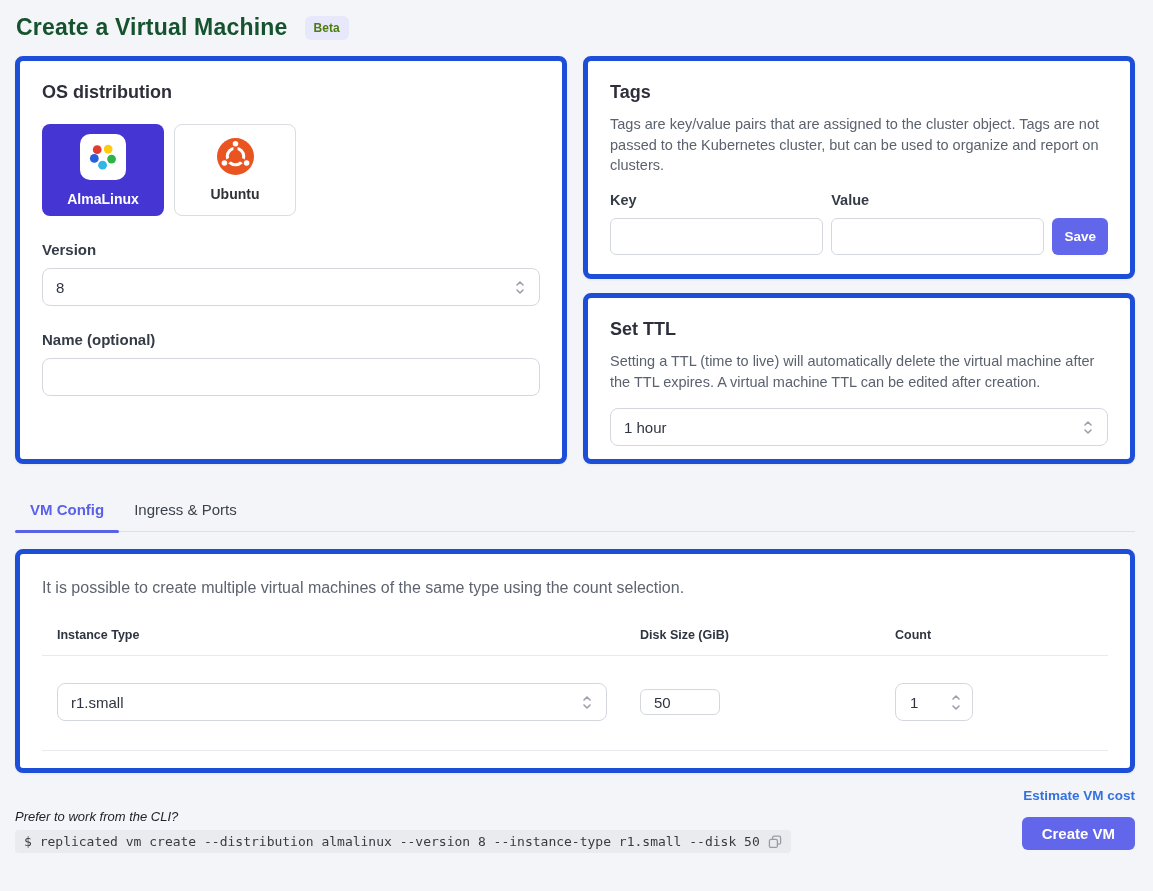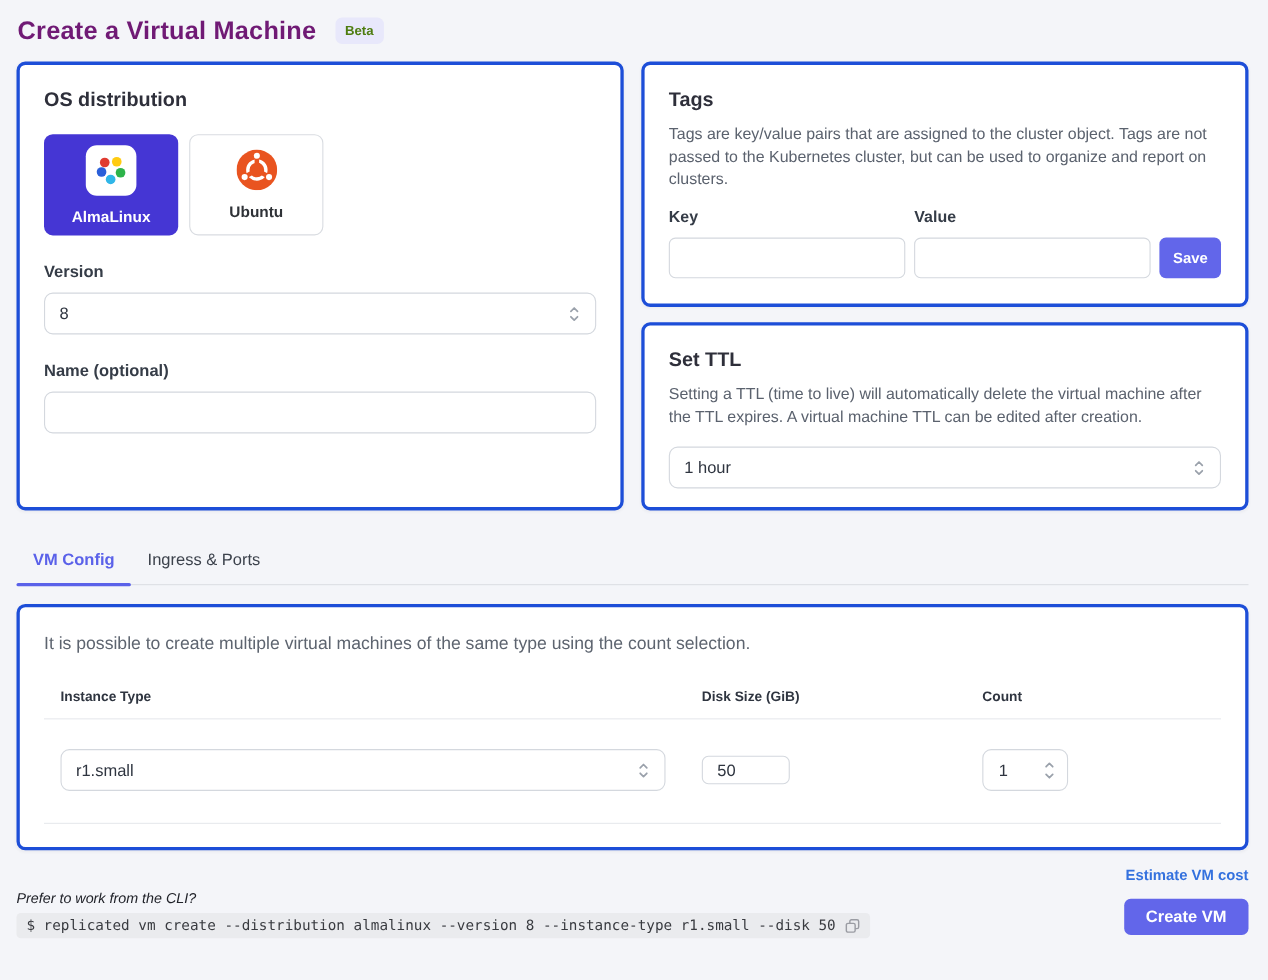--- a/index.html
+++ b/index.html
@@ -6,29 +6,29 @@
   html, body { width: 1153px; height: 891px; }
   body {
     background: #f4f5f9;
     font-family: "Liberation Sans", sans-serif;
     color: #2e3138;
     overflow: hidden;
   }
 
   
   .header { display: flex; align-items: center; padding: 14px 18px 0 16px; }
-  .page-title { font-size: 23px; font-weight: 700; color: #701a75; letter-spacing: .2px; }
+  .page-title { font-size: 23px; font-weight: 700; color: #14532d; letter-spacing: .2px; }
   .beta-badge {
     margin-left: 17px; background: #e8e8fb; color: #4d7c0f;
     font-size: 12px; font-weight: 600; padding: 5px 9px; border-radius: 6px;
   }
 
   
   .card {
-    background: #fff; border: 3px solid #1d4ed8; border-radius: 8px;
+    background: #fff; border: 5px solid #1d4ed8; border-radius: 8px;
     box-shadow: 0 1px 3px rgba(25,25,50,.05);
   }
   .card-title { font-size: 18px; font-weight: 700; color: #2e2f3a; }
 
   .top-grid {
     display: grid; grid-template-columns: 1fr 1fr; gap: 16px;
     margin: 15px 18px 0 15px;
   }
   .os-card { height: 408px; padding: 21px 22px; }
   .right-col { display: flex; flex-direction: column; gap: 14px; }

